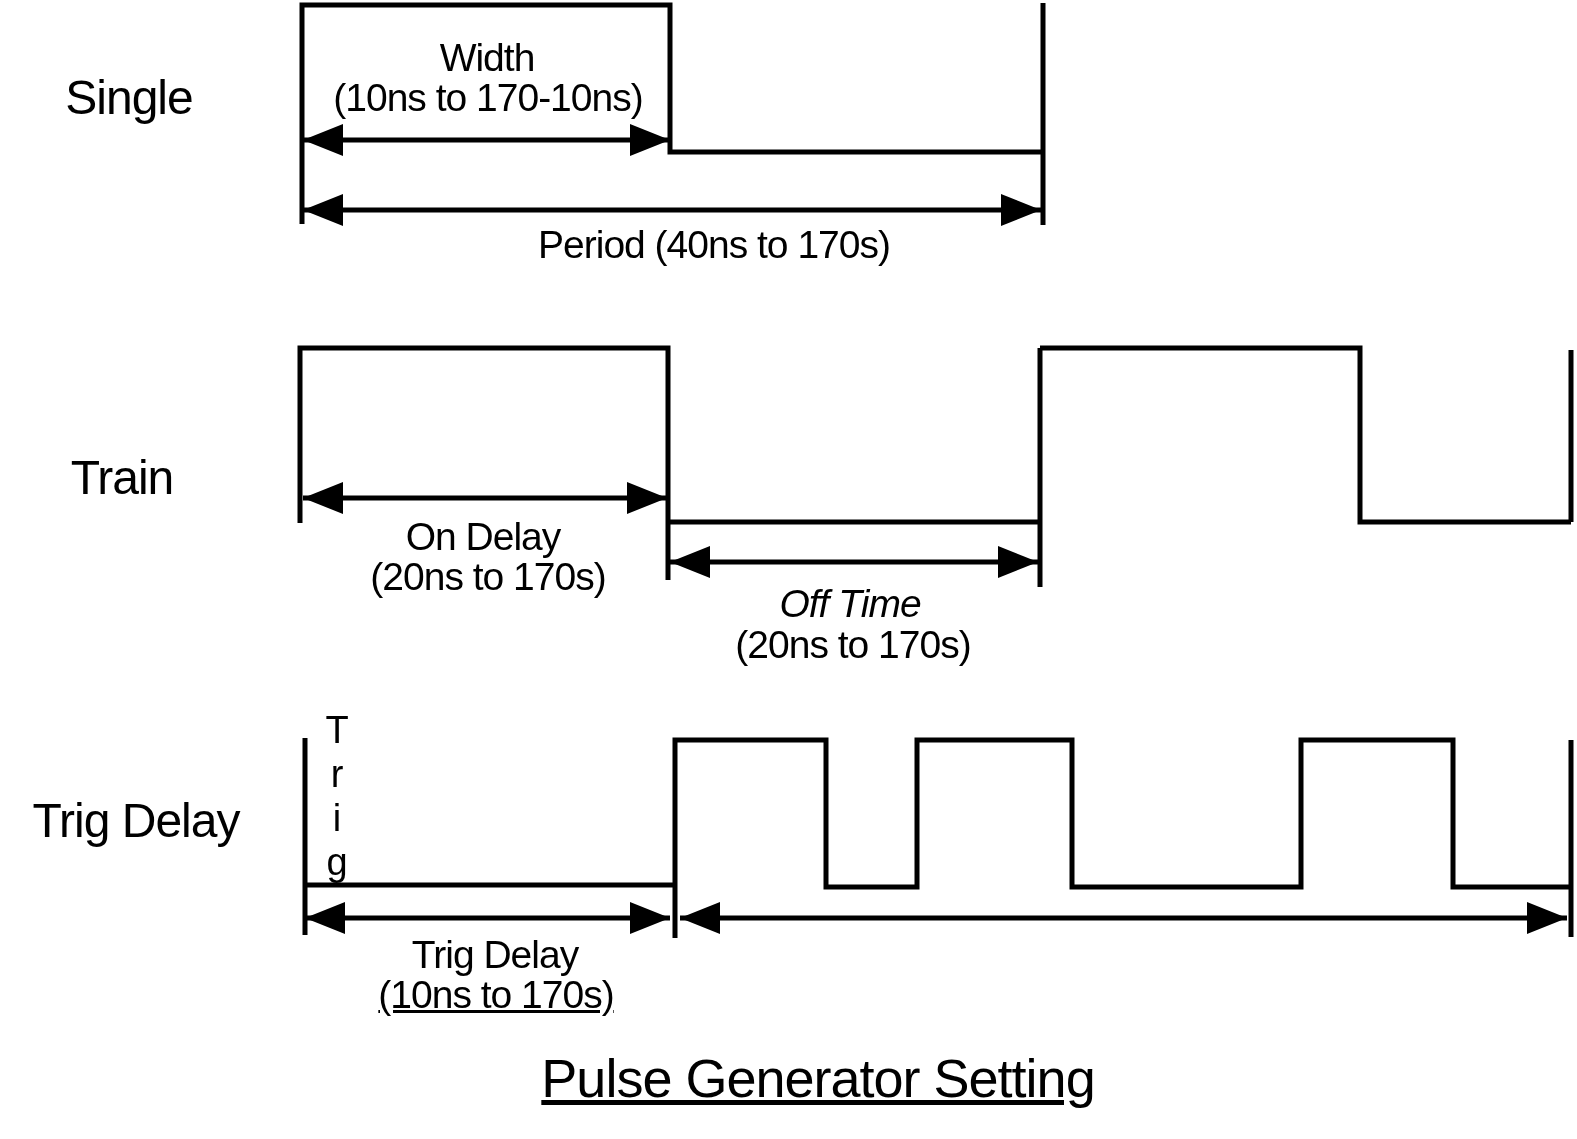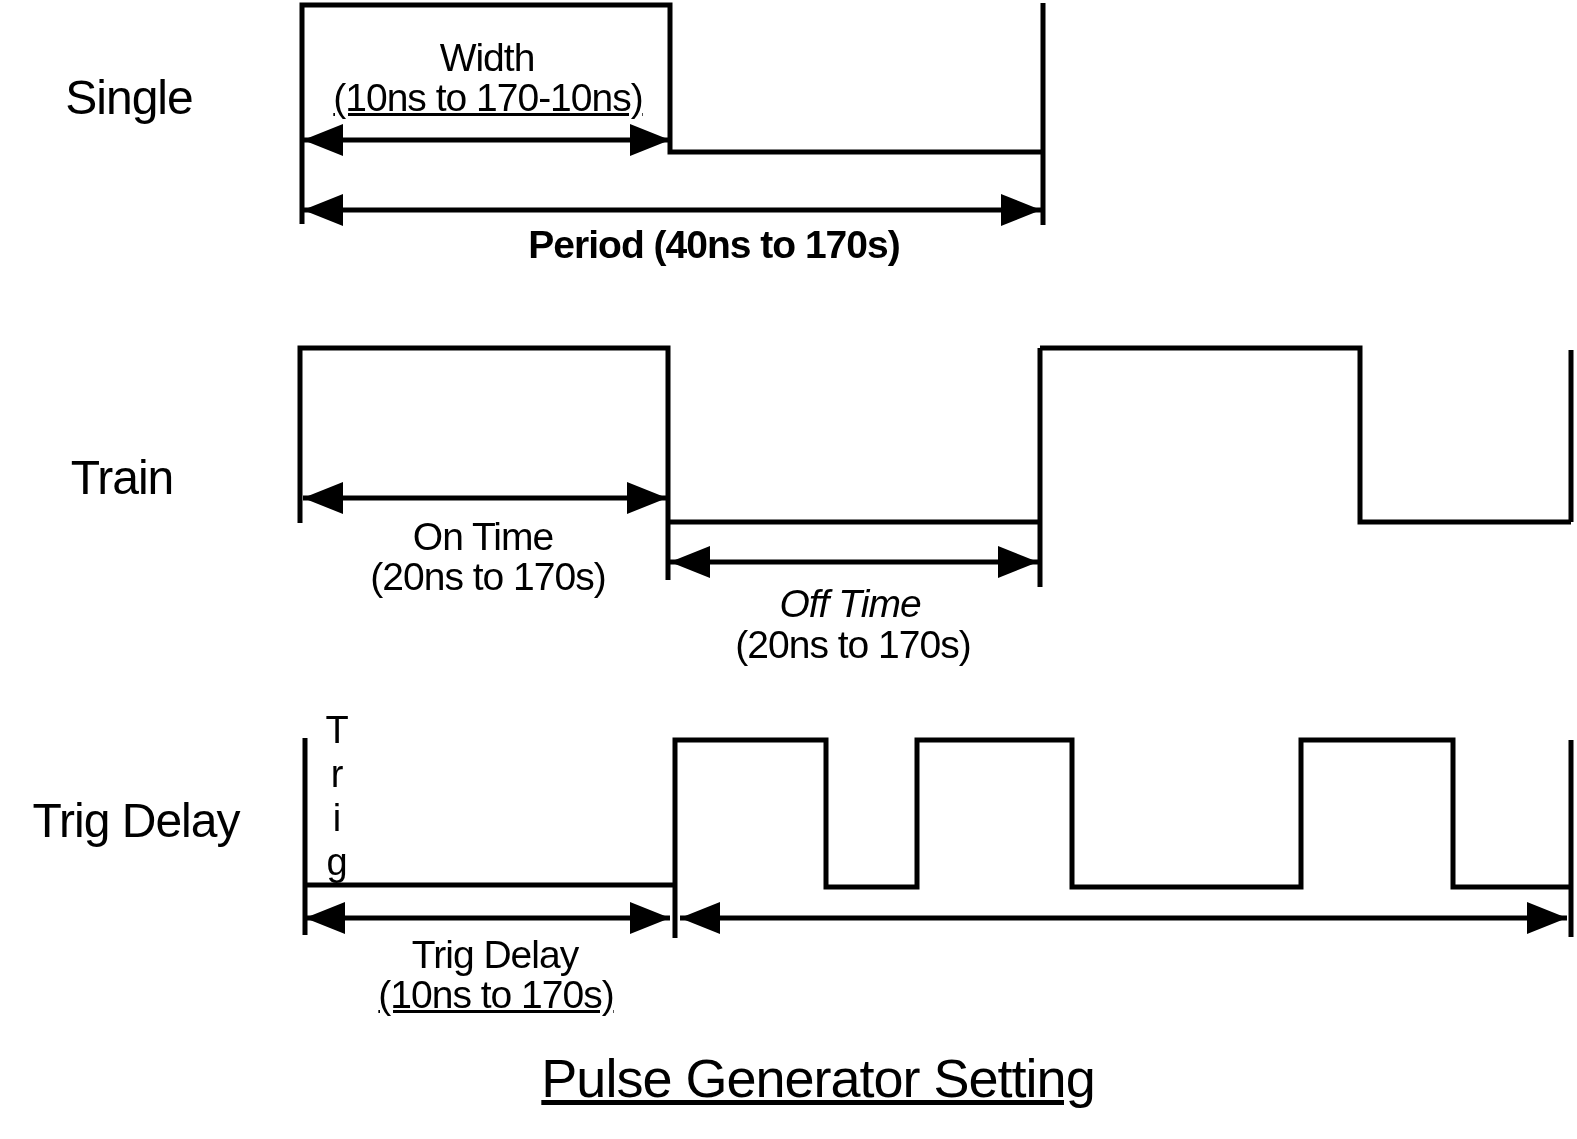--- a/index.html
+++ b/index.html
@@ -98,25 +98,25 @@
       <line class="wave" x1="305" y1="885" x2="675" y2="885"></line>
       <path class="wave" d="M675,938 L675,740 L826,740 L826,887 L917,887 L917,740 L1072,740 L1072,887 L1301,887 L1301,740 L1453,740 L1453,887 L1571,887"></path>
       <line class="wave" x1="1571" y1="740" x2="1571" y2="937"></line>
     </g>
     <line class="dim" x1="305" y1="918" x2="670" y2="918" marker-start="url(#ah)" marker-end="url(#ah)"></line>
     <line class="dim" x1="680" y1="918" x2="1567" y2="918" marker-start="url(#ah)" marker-end="url(#ah)"></line>
   </svg>
 
   <div class="lbl row-label" style="left:129px; top:97px;">Single</div>
   <div class="lbl anno" style="left:487px; top:58px;">Width</div>
-  <div class="lbl anno" style="left:488px; top:98px;text-decoration:underline;">(10ns to 170-10ns)</div>
-  <div class="lbl anno" style="left:714px; top:245px;font-weight:bold;">Period (40ns to 170s)</div>
+  <div class="lbl anno" style="left:488px; top:98px;">(10ns to 170-10ns)</div>
+  <div class="lbl anno" style="left:714px; top:245px;">Period (40ns to 170s)</div>
 
   <div class="lbl row-label" style="left:122px; top:477px;">Train</div>
-  <div class="lbl anno" style="left:483px; top:537px;">On Time</div>
+  <div class="lbl anno" style="left:483px; top:537px;">On Delay</div>
   <div class="lbl anno" style="left:488px; top:577px;">(20ns to 170s)</div>
   <div class="lbl anno" style="left:850px; top:604px;font-style:italic;">Off Time</div>
   <div class="lbl anno" style="left:853px; top:645px;">(20ns to 170s)</div>
 
   <div class="lbl row-label" style="left:136px; top:820px;">Trig Delay</div>
 
   <div class="trig-col">
     <span>T</span>
     <span>r</span>
     <span>i</span>

